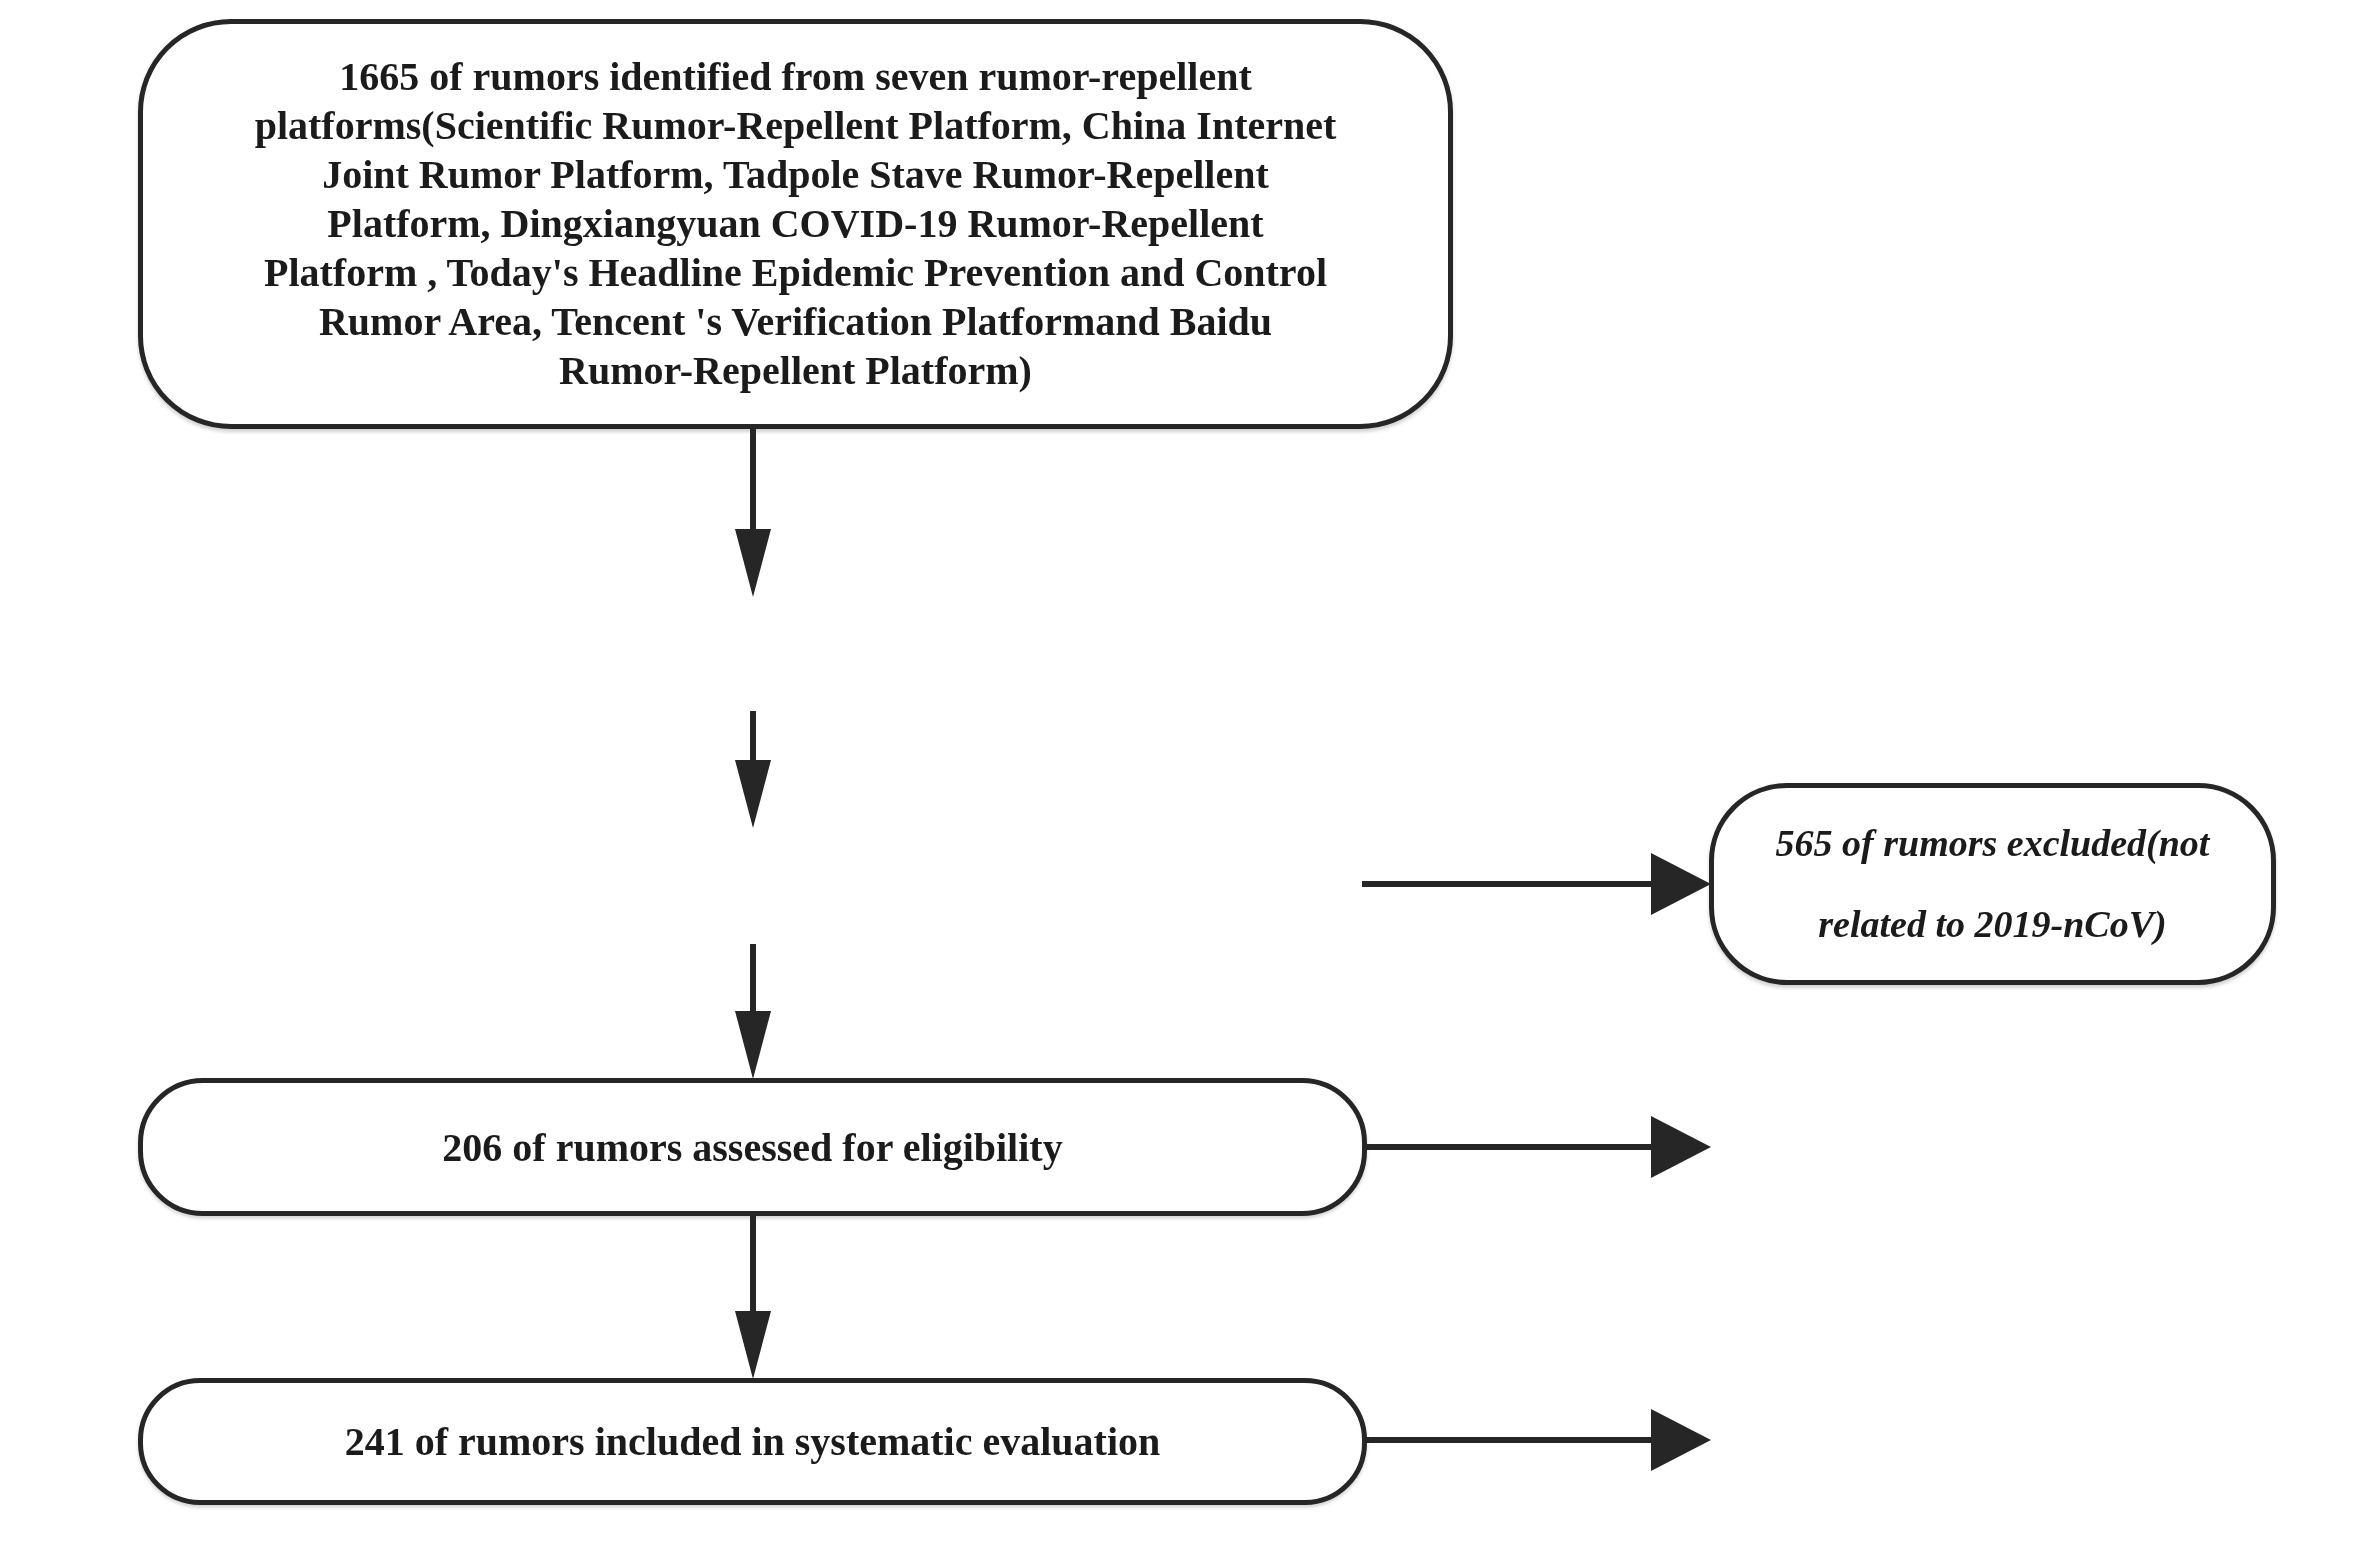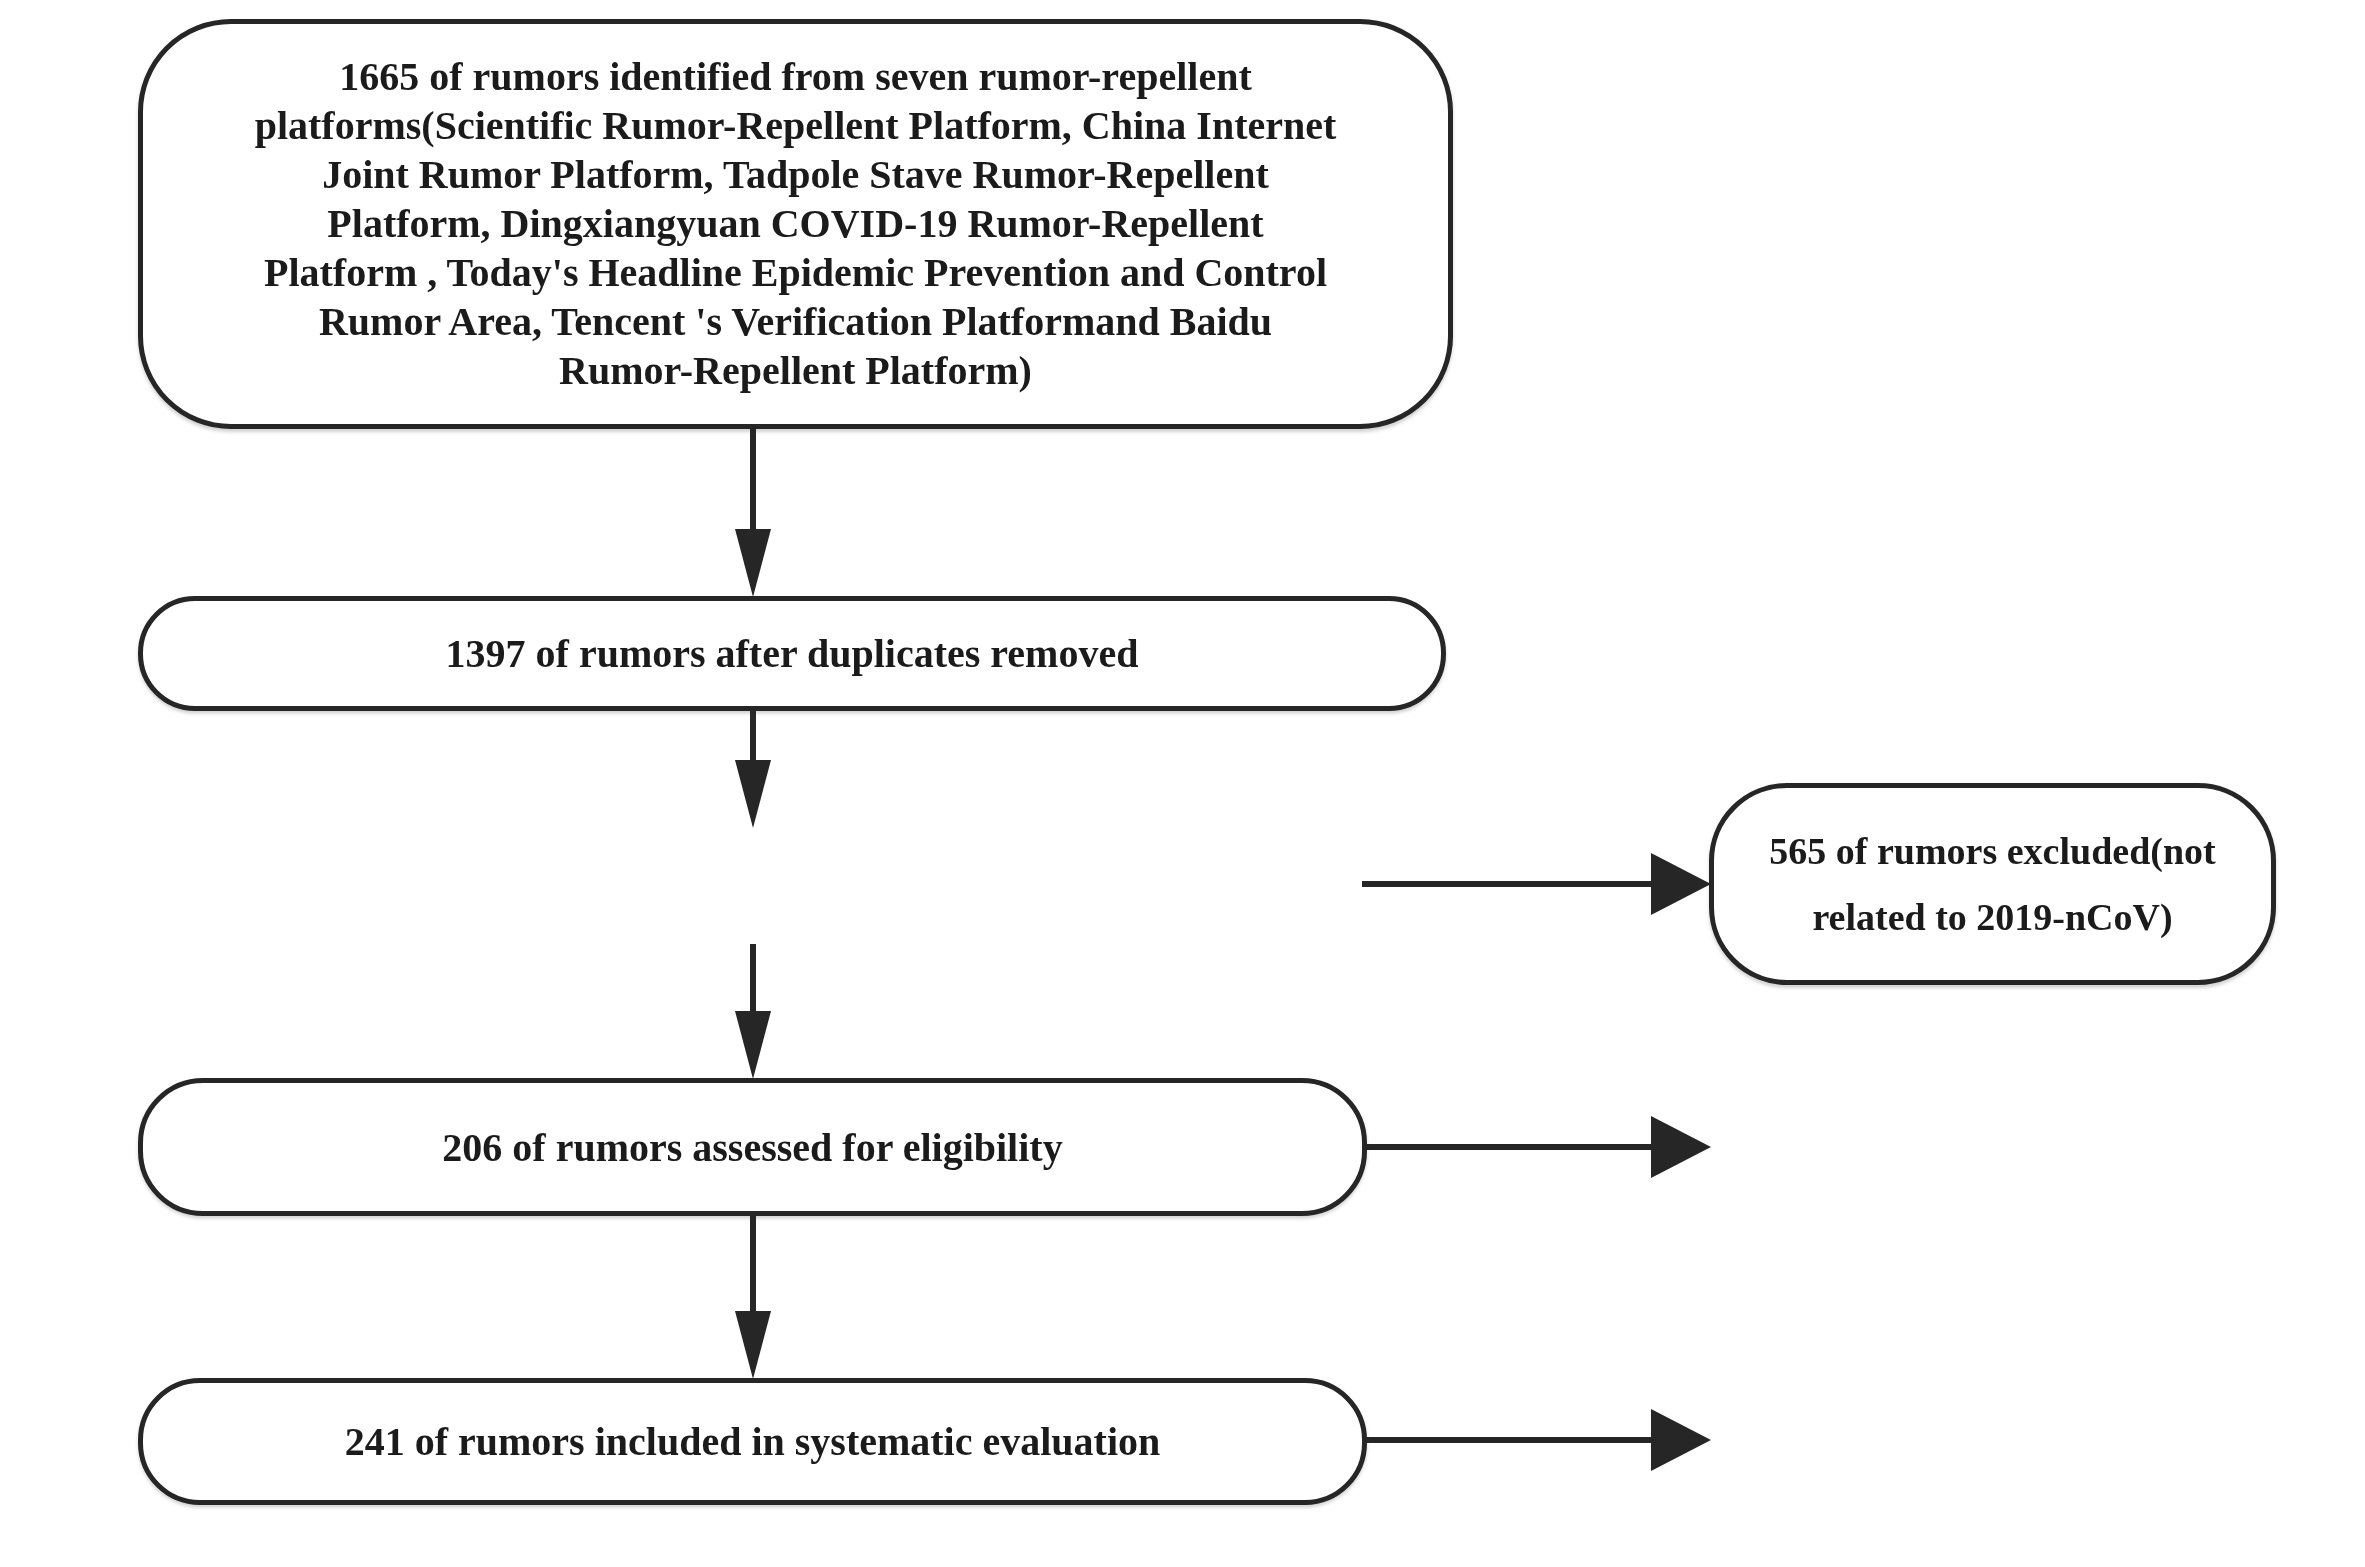--- a/index.html
+++ b/index.html
@@ -28,22 +28,23 @@
     text-align: center;
     white-space: pre-line;
     box-shadow: 0 2.5px 3.7px rgba(0,0,0,0.18);
   }
   .main-box {
     font-size: 40px;
     line-height: 49px;
   }
   .side-box {
     font-size: 38px;
-    line-height: 66px;
+    line-height: 81px;
     padding: 0 25px;
+    font-style: italic;
   }
   .top-box      { left: 138px;  top: 18.6px;   width: 1315px; height: 410px; border-radius: 93px; padding: 0 50px; }
   .box-dedup    { left: 138px;  top: 596px;  width: 1308px; height: 115px; border-radius: 57px; }
   .box-screened { left: 138px;  top: 827px; width: 1229px; height: 117px; border-radius: 58px; }
   .box-assessed { left: 138px;  top: 1078px; width: 1229px; height: 138px; border-radius: 65px; }
   .box-included { left: 138px;  top: 1378px; width: 1229px; height: 127px; border-radius: 62px; }
   .side-1       { left: 1709px; top: 783px; width: 567px;  height: 202px; border-radius: 78px; }
   .side-2       { left: 1709px; top: 1046px; width: 567px;  height: 206px; border-radius: 78px; }
   .side-3       { left: 1709px; top: 1340px; width: 567px;  height: 202px; border-radius: 78px; }
 
@@ -96,21 +97,20 @@
 <div class="canvas">
 
   <div class="box main-box top-box">1665 of rumors identified from seven rumor-repellent
 platforms(Scientific Rumor-Repellent Platform, China Internet
 Joint Rumor Platform, Tadpole Stave Rumor-Repellent
 Platform, Dingxiangyuan COVID-19 Rumor-Repellent
 Platform , Today's Headline Epidemic Prevention and Control
 Rumor Area, Tencent 's Verification Platformand Baidu
 Rumor-Repellent Platform)</div>
 
-  <div class="box main-box box-dedup">1397 of rumors after duplicates removed</div>
 
 
   <div class="box main-box box-assessed">206 of rumors assessed for eligibility</div>
 
   <div class="box main-box box-included">241 of rumors included in systematic evaluation</div>
 
   <div class="box side-box side-1">565 of rumors excluded(not
 related to 2019-nCoV)</div>
 
 

